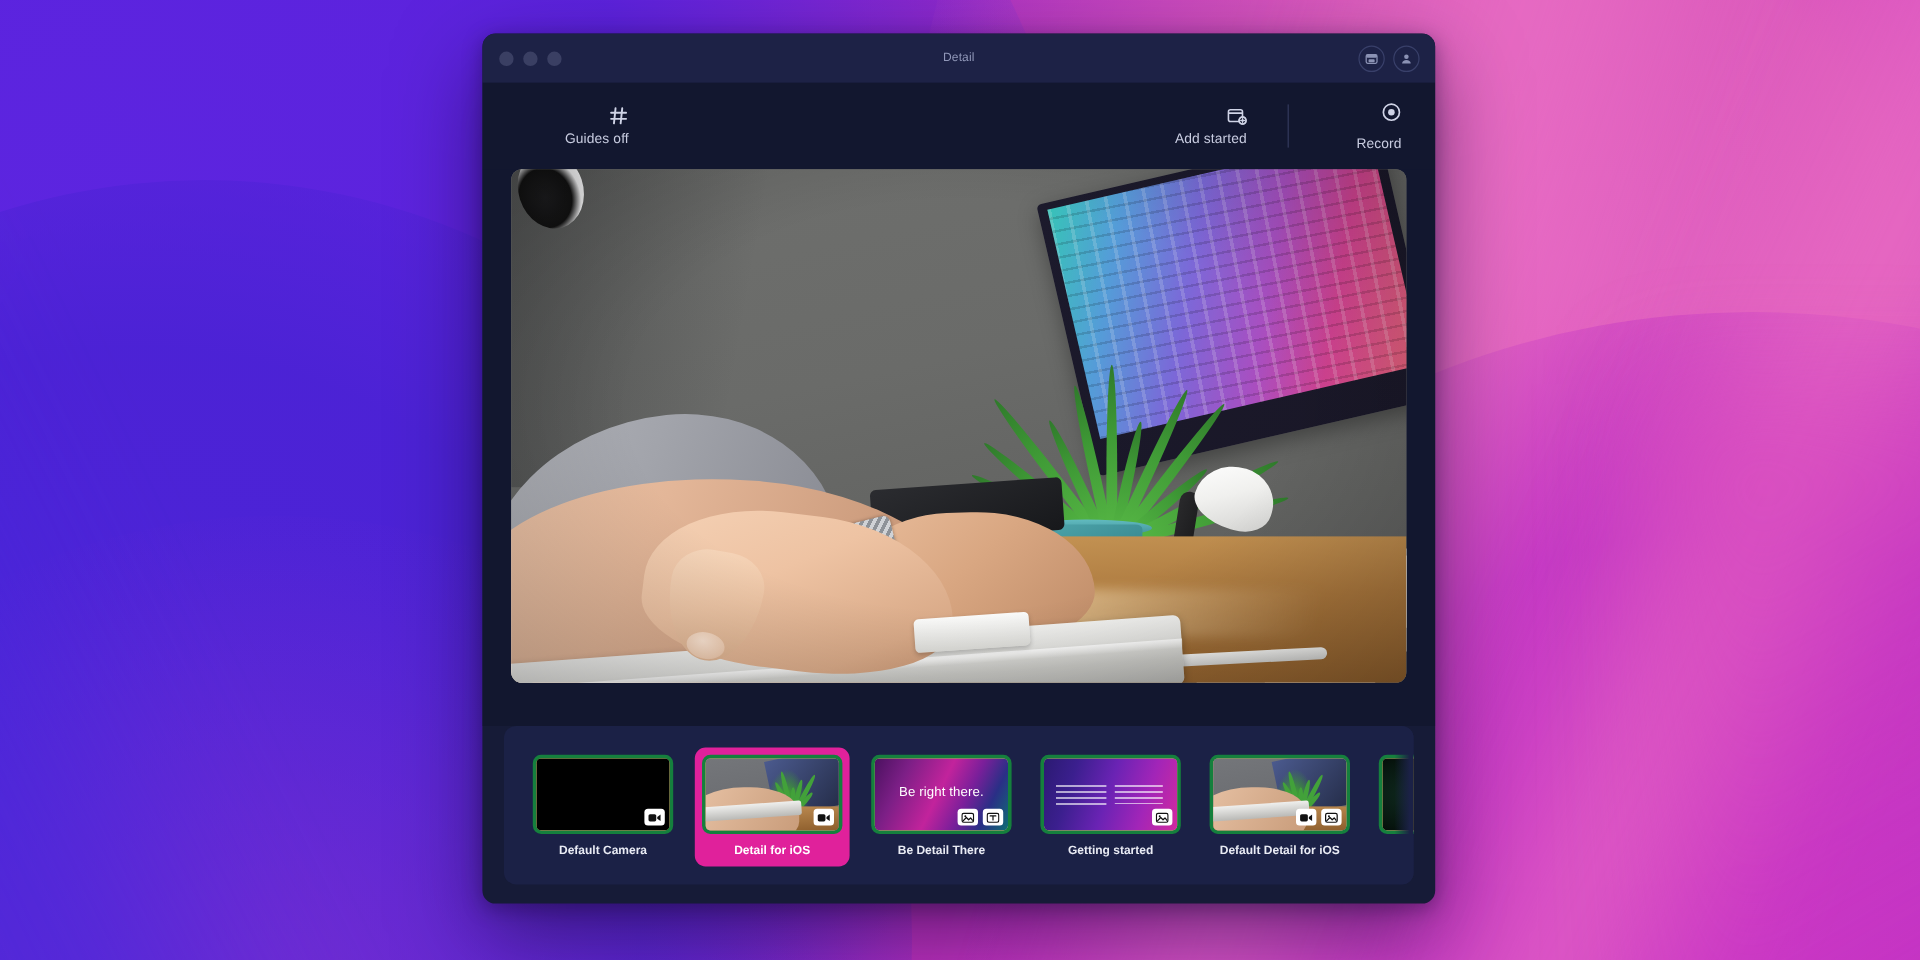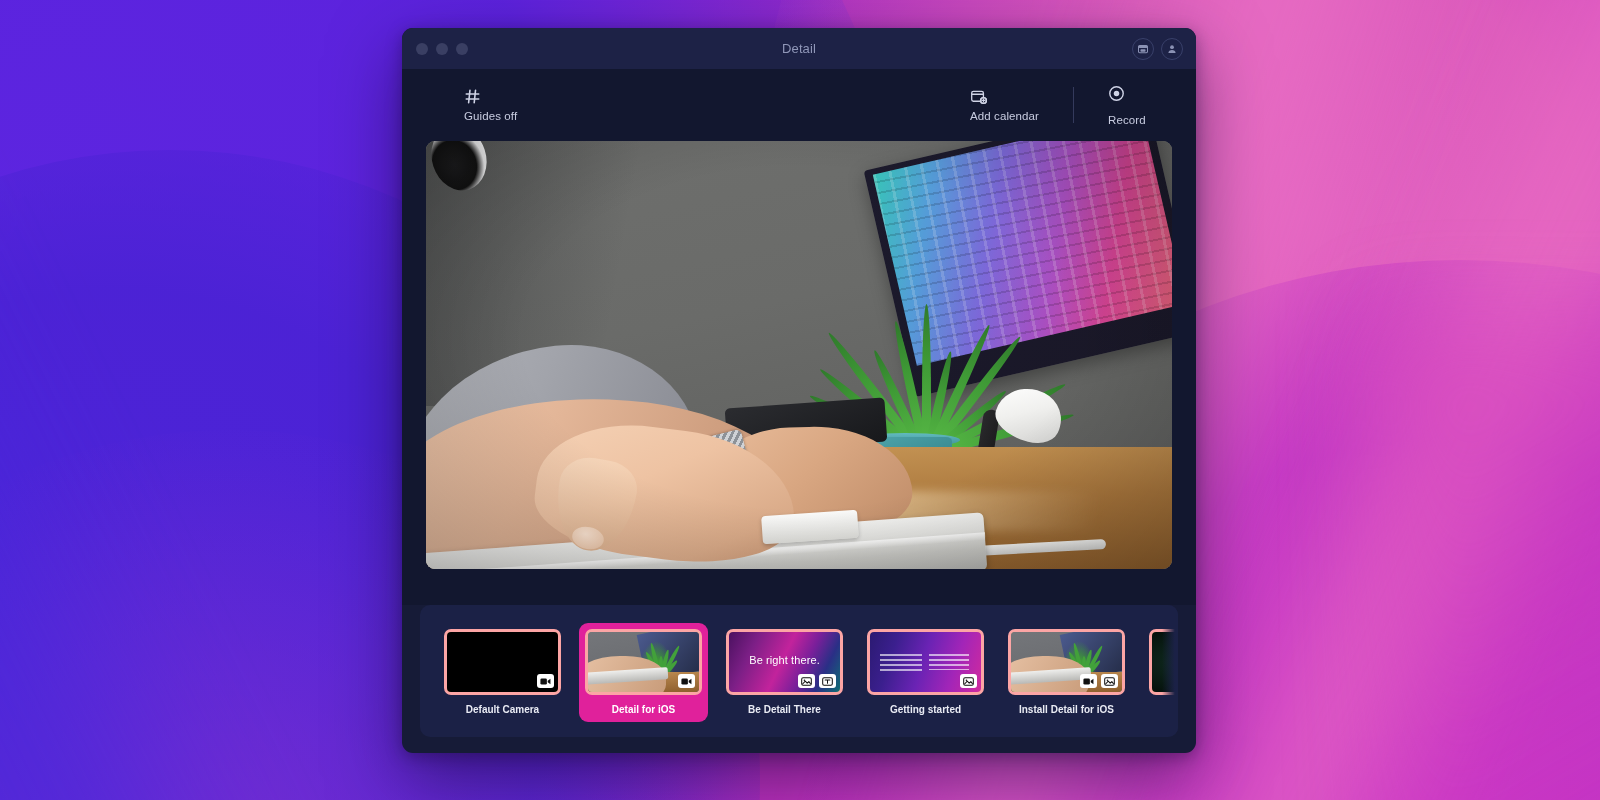--- a/index.html
+++ b/index.html
@@ -83,40 +83,40 @@
   
   .titlebar {
     height:41px; flex:0 0 41px; position:relative;
     background:#1d2246;
     display:flex; align-items:center;
   }
   .traffic { display:flex; gap:8px; margin-left:14px; }
   .tl { width:12px; height:12px; border-radius:50%; background:#3a3f63; }
   .win-title {
     position:absolute; left:0; right:0; text-align:center;
-    font-size:13px; color:#9097b8; letter-spacing:.1px; pointer-events:none;
+    font-size:10px; color:#9097b8; letter-spacing:.1px; pointer-events:none;
   }
   .title-actions { margin-left:auto; display:flex; gap:7px; margin-right:13px; }
   .circ-btn {
     width:22px; height:22px; border-radius:50%;
     border:1px solid #39406a;
     display:flex; align-items:center; justify-content:center;
     color:#8b92b4;
   }
   .circ-btn svg { width:12px; height:12px; display:block; }
 
   
   .toolbar {
     height:72px; flex:0 0 72px;
     background:#12172f;
     display:flex; align-items:center; position:relative;
     padding:0 28px;
   }
   .tool-item {
-    display:flex; flex-direction:column; align-items:flex-start; gap:5px;
+    display:flex; flex-direction:column; align-items:flex-end; gap:5px;
     color:#c3c8de; min-width:60px;
   }
   .tool-item .ic { height:17px; display:flex; align-items:center; justify-content:center; }
   .tool-item .ic svg { width:17px; height:17px; display:block; }
   .tool-label { font-size:11.5px; color:#c8cce0; font-weight:400; letter-spacing:.1px; }
   .tool-left { margin-left:34px; }
   .tool-right-group { margin-left:auto; display:flex; align-items:center; gap:0; }
   .tool-sep { width:1px; height:36px; background:#343a5c; margin:0 34px; }
   .tool-add { margin-right:0; }
   .tool-record { margin-left:0;gap:12px; }
@@ -341,21 +341,21 @@
     position:absolute; left:18px; top:18px; display:flex; gap:12px;
   }
   .card {
     width:129px; border-radius:9px; padding:6px 6px 0 6px;
     display:flex; flex-direction:column; align-items:center;
     background:transparent;
   }
   .card.selected { background:#e0219b; }
   .thumb {
     width:117px; height:66px; border-radius:7px;
-    border:3px solid #fca5a5; overflow:hidden; position:relative;
+    border:3px solid #15803d; overflow:hidden; position:relative;
     background:#fdba74;
   }
   .card-label {
     font-size:10px; font-weight:bold; color:#e9ebf4;
     margin-top:9px; margin-bottom:7px; white-space:nowrap;
   }
   .card.selected .card-label { color:#ffffff; }
 
   .badges { position:absolute; right:4px; bottom:4px; display:flex; gap:4px; }
   .badge {
@@ -463,21 +463,21 @@
       <div class="tool-item tool-add">
         <span class="ic">
           <svg viewBox="0 0 18 18" fill="none" stroke="#cfd3e6" stroke-width="1.4">
             <rect x="1.8" y="3.6" width="12.4" height="10.4" rx="1.8"></rect>
             <path d="M1.8 6.6 H14.2" stroke-width="1.6"></path>
             <circle cx="14.3" cy="13.2" r="3.1" fill="#12172f"></circle>
             <circle cx="14.3" cy="13.2" r="3.1"></circle>
             <path d="M14.3 11.6 V14.8 M12.7 13.2 H15.9" stroke-width="1.3" stroke-linecap="round"></path>
           </svg>
         </span>
-        <span class="tool-label">Add calendar</span>
+        <span class="tool-label">Add started</span>
       </div>
 
       <div class="tool-sep"></div>
 
       <div class="tool-item tool-record">
         <span class="ic">
           <svg viewBox="0 0 18 18" fill="none" stroke="#cfd3e6" stroke-width="1.5">
             <circle cx="9" cy="9" r="7.1"></circle>
             <circle cx="9" cy="9" r="2.9" fill="#cfd3e6" stroke="none"></circle>
           </svg>
@@ -674,21 +674,21 @@
                 <span>
                   <svg viewBox="0 0 16 14" fill="none" stroke="#111" stroke-width="1.5">
                     <rect x="1" y="1.6" width="14" height="10.8" rx="2"></rect>
                     <circle cx="5" cy="5.2" r="1.2" fill="#111" stroke="none"></circle>
                     <path d="M2 11 L6.2 6.6 L9 9.4 L11.4 7.2 L14 10.4" stroke-linejoin="round"></path>
                   </svg>
                 </span>
               </div>
             </div>
           </div>
-          <div class="card-label">Install Detail for iOS</div>
+          <div class="card-label">Default Detail for iOS</div>
         </div>
         <div class="card">
           <div class="thumb">
             <div class="t-green"></div>
           </div>
         </div>
       </div>
     <div class="strip-fade"></div>
   </div>
 

